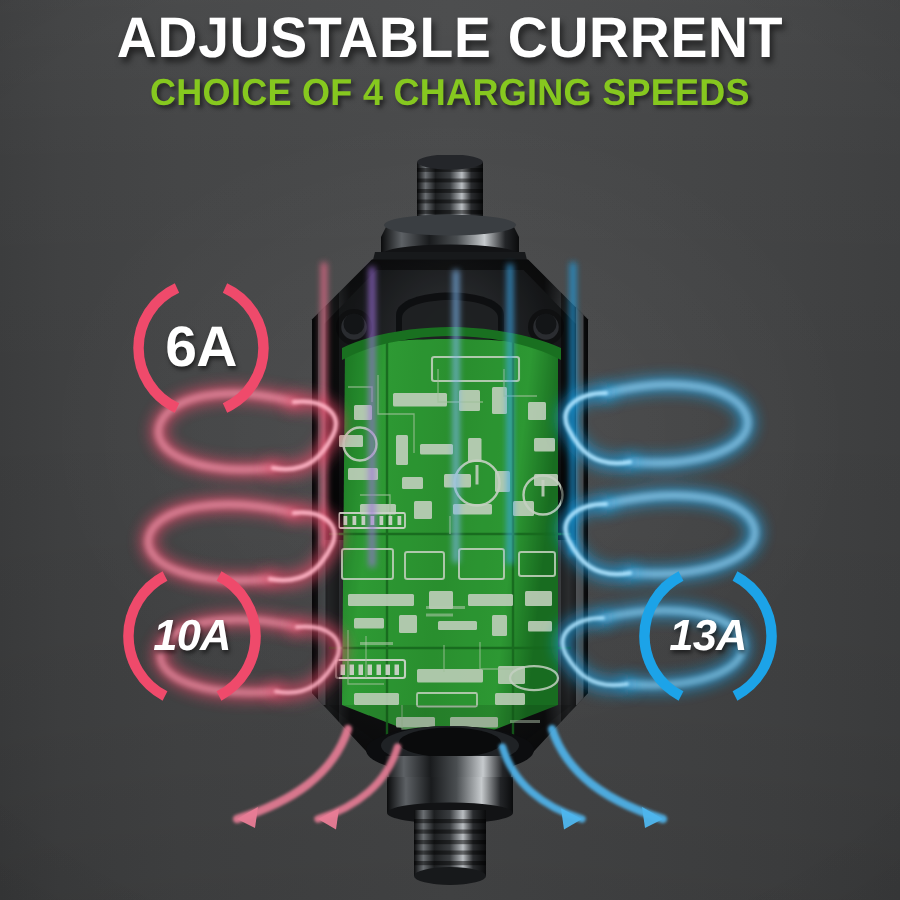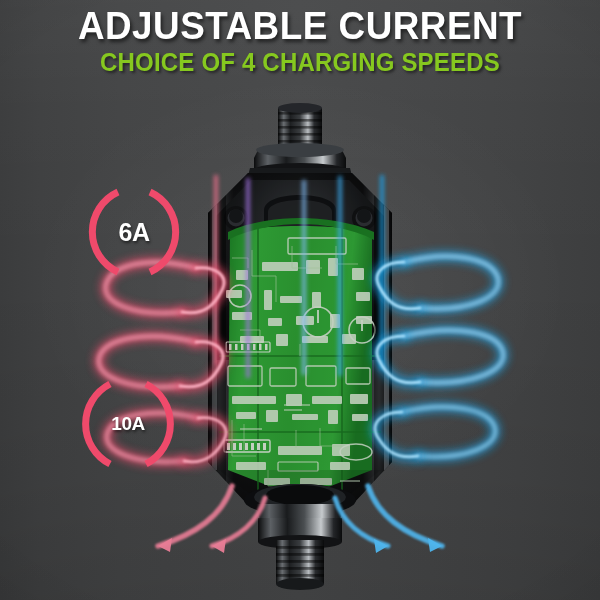--- a/index.html
+++ b/index.html
@@ -52,24 +52,24 @@
   .device-wrap{position:absolute;left:0;top:0;width:600px;height:600px;z-index:20;}
 
   
   .badge{
     position:absolute;width:104px;height:104px;z-index:45;
   }
   .badge svg{position:absolute;left:0;top:0;}
   .badge .lbl{
     position:absolute;left:0;top:0;width:104px;height:104px;
     display:flex;align-items:center;justify-content:center;
-    color:#ffffff;font-weight:bold;font-size:25px;letter-spacing:-.5px;
+    color:#ffffff;font-weight:bold;font-size:38px;letter-spacing:-.5px;
     text-shadow:1px 2px 3px rgba(0,0,0,.55);
   }
-  .badge.wide .lbl{font-size:19px;}
+  .badge.wide .lbl{font-size:29px;font-style:italic;}
   #badge-6a{left:82px;top:180px;}
   #badge-8a{left:422px;top:180px;}
   #badge-10a{left:76px;top:372px;}
   #badge-13a{left:420px;top:372px;}
 </style>
 </head>
 <body>
 
 <div class="stage">
 
@@ -458,14 +458,21 @@
 
 
   <div class="badge wide" id="badge-10a">
     <svg width="104" height="104" viewBox="0 0 104 104">
       <path d="M34 12 A45 45 0 0 0 34 92" fill="none" stroke="#ef4a6b" stroke-width="7" stroke-linecap="butt"></path>
       <path d="M70 12 A45 45 0 0 1 70 92" fill="none" stroke="#ef4a6b" stroke-width="7" stroke-linecap="butt"></path>
     </svg>
     <div class="lbl">10A</div>
   </div>
 
+  <div class="badge wide" id="badge-13a">
+    <svg width="104" height="104" viewBox="0 0 104 104">
+      <path d="M34 12 A45 45 0 0 0 34 92" fill="none" stroke="#1ca3e8" stroke-width="7" stroke-linecap="butt"></path>
+      <path d="M70 12 A45 45 0 0 1 70 92" fill="none" stroke="#1ca3e8" stroke-width="7" stroke-linecap="butt"></path>
+    </svg>
+    <div class="lbl">13A</div>
+  </div>
 
 </div>
 
 </body></html>

